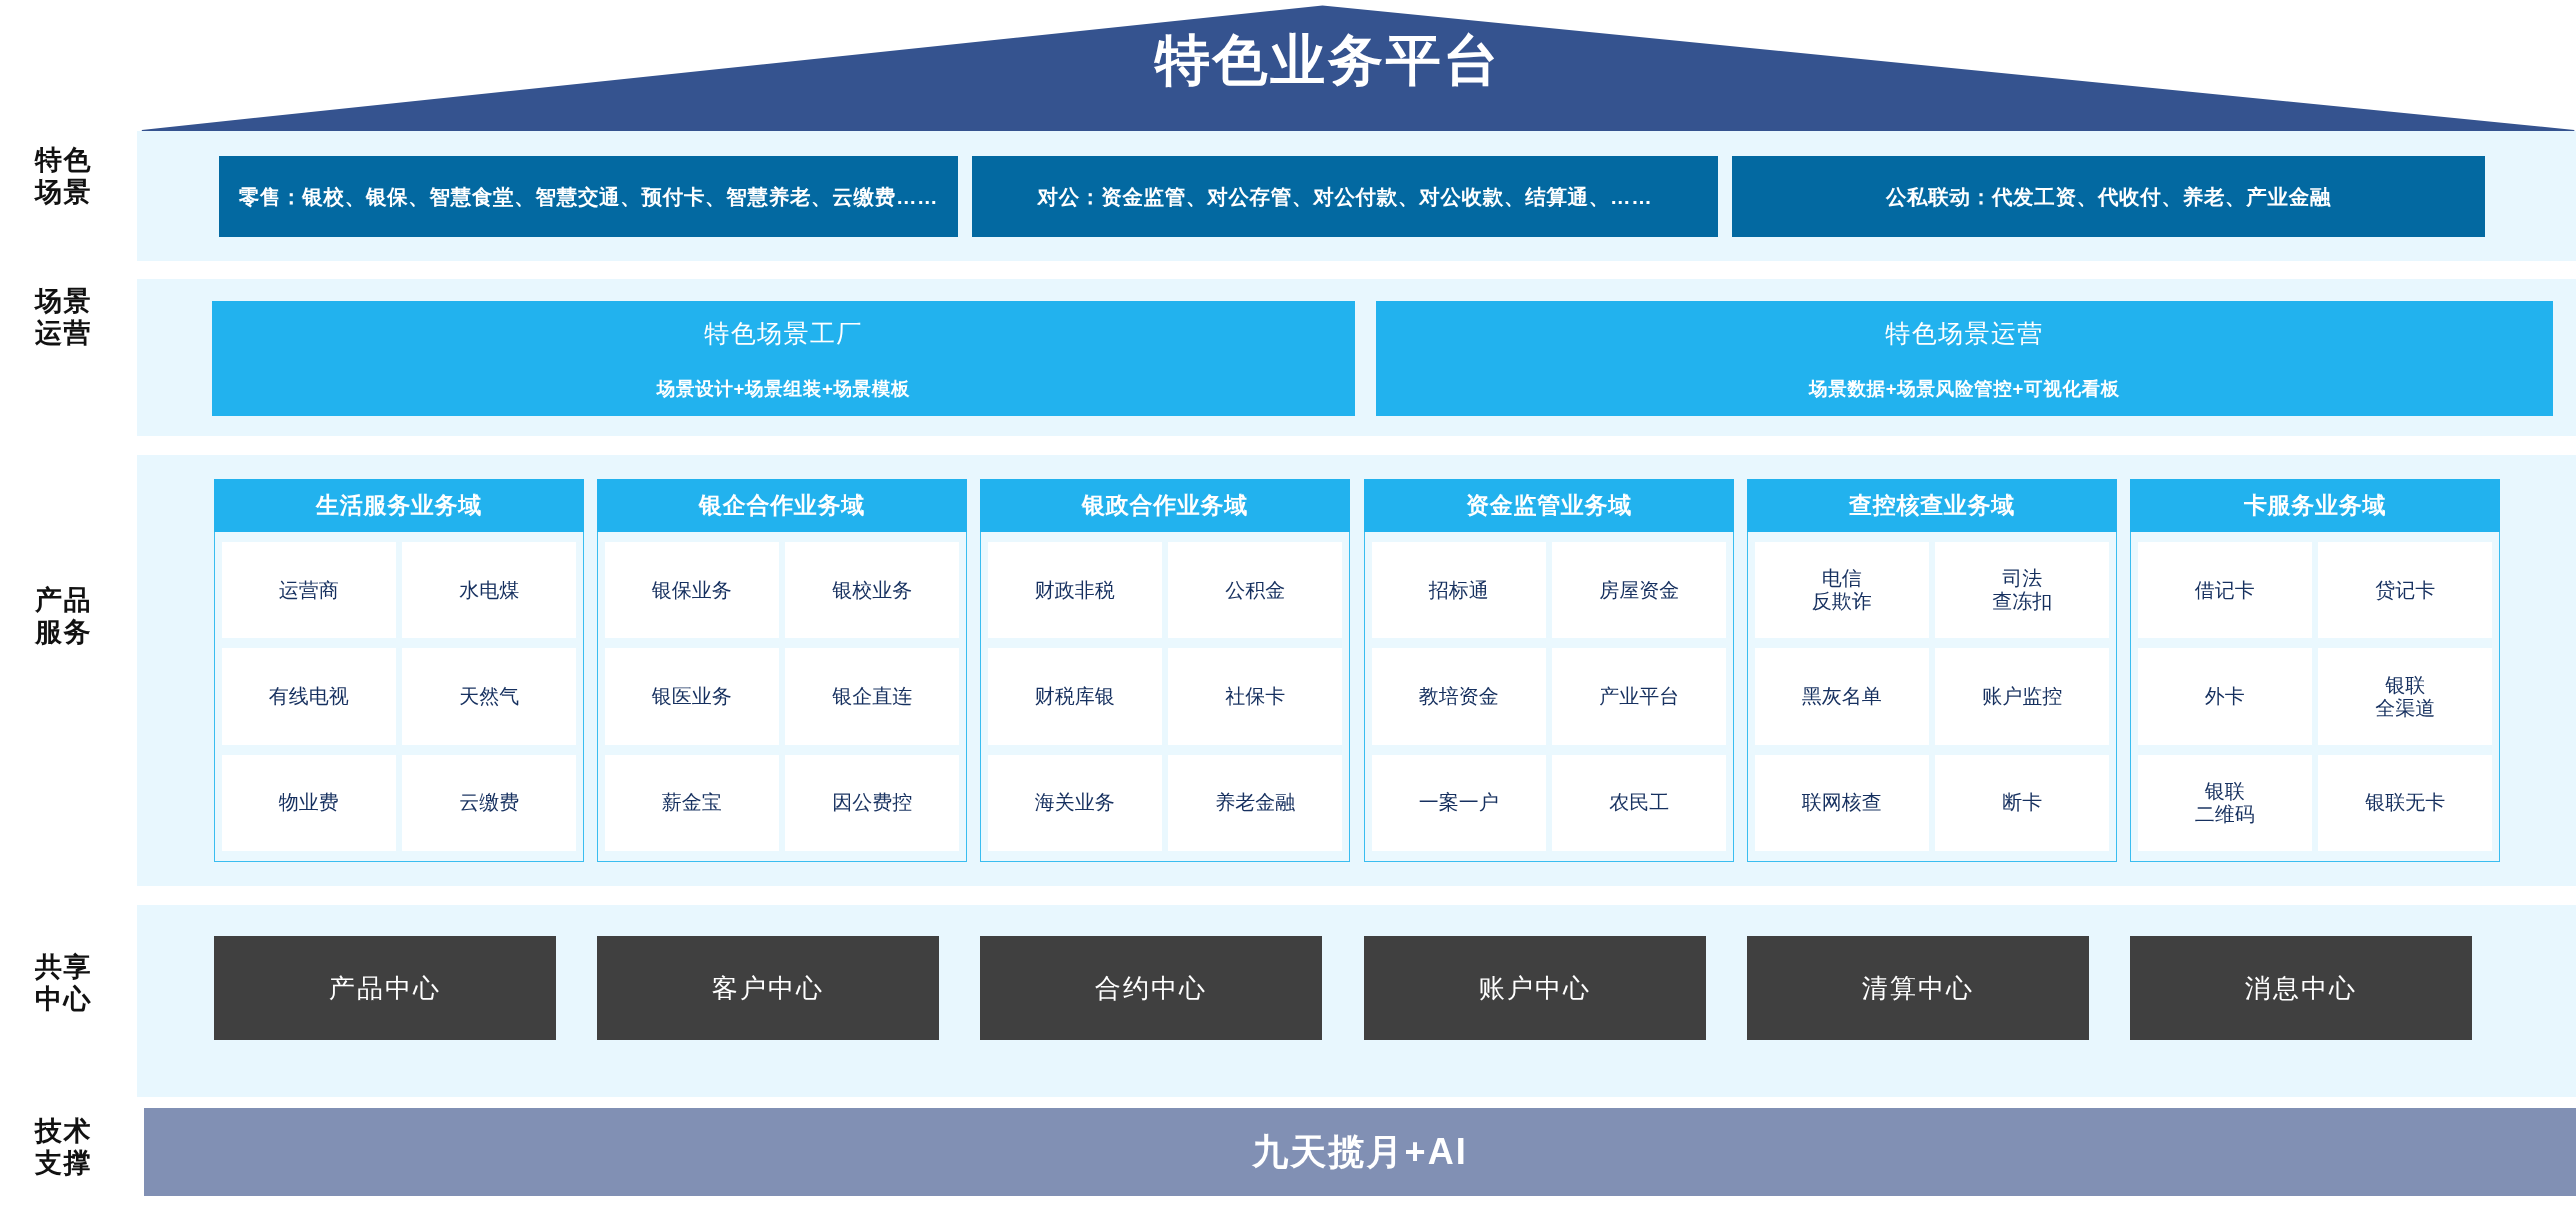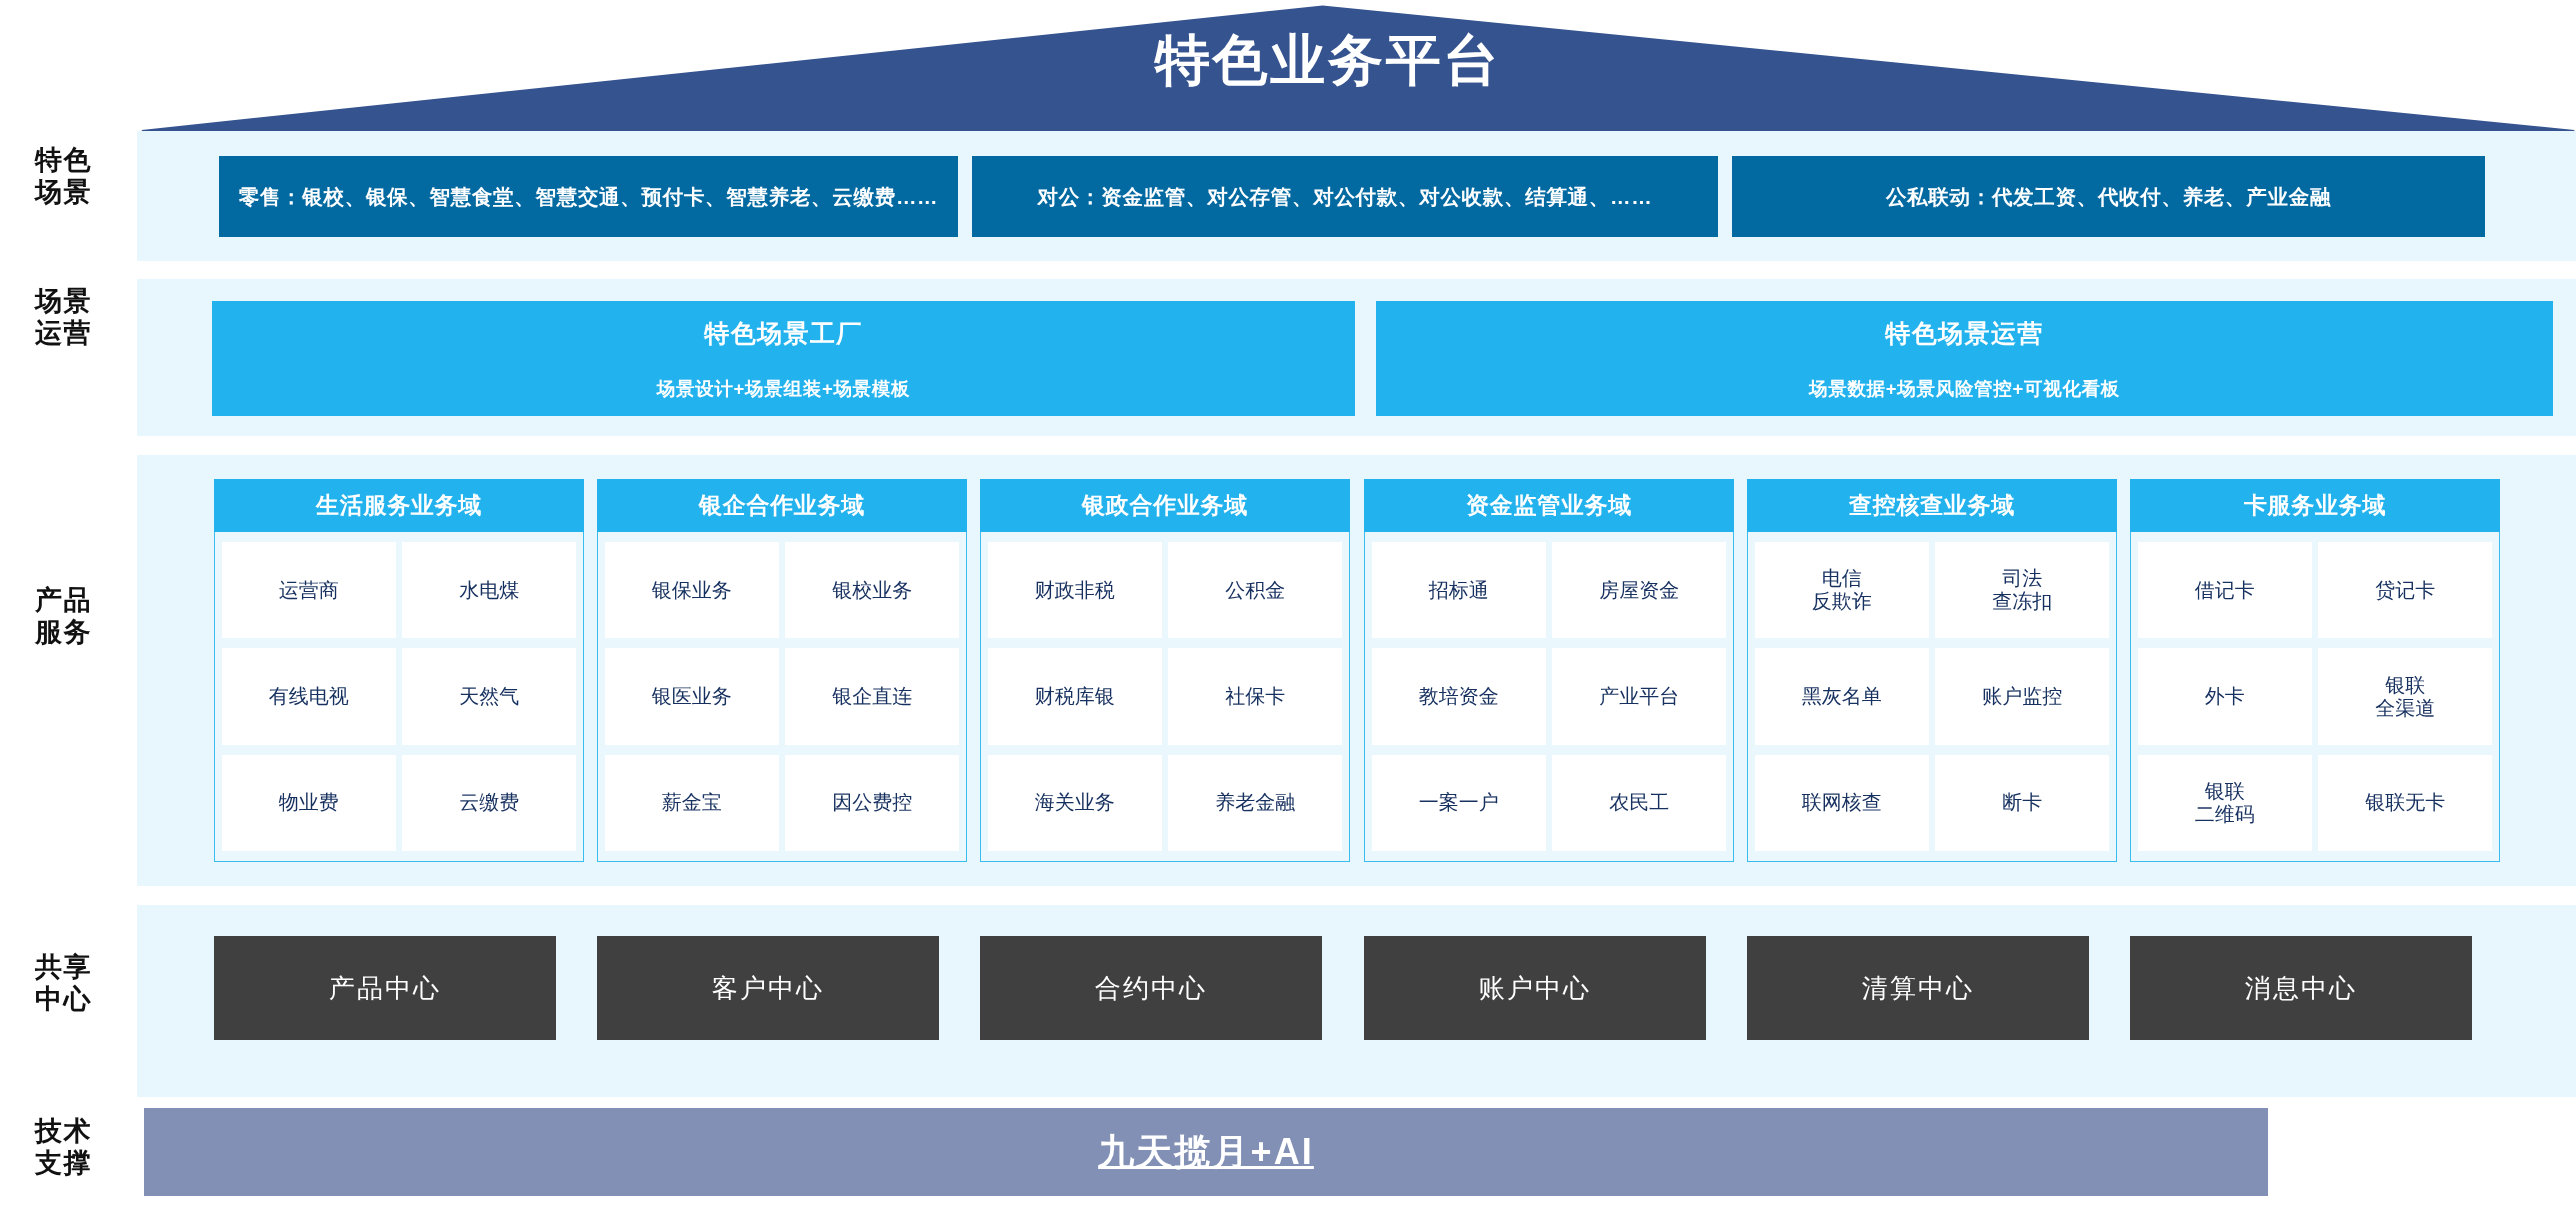--- a/index.html
+++ b/index.html
@@ -38,21 +38,21 @@
     text-align:center;padding:5.5px 15px;box-sizing:border-box;
     letter-spacing:0.7px;
   }
 
   
   .op-box{
     position:absolute;background:#22b2ee;
     display:flex;flex-direction:column;align-items:center;justify-content:center;
     color:#ffffff;box-sizing:border-box;
   }
-  .op-title{font-size:25px;font-weight:bold;letter-spacing:1.4px;margin-bottom:26px;}
+  .op-title{font-size:25px;font-weight:normal;letter-spacing:1.4px;margin-bottom:26px;}
   .op-sub{font-size:18.5px;font-weight:bold;letter-spacing:0.7px;}
 
   
   .dom-card{position:absolute;box-sizing:border-box;}
   .dom-head{
     background:#22b2ee;color:#fff;font-size:23px;font-weight:bold;
     display:flex;align-items:center;justify-content:center;
     height:53px;letter-spacing:0.7px;
   }
   .dom-body{
@@ -236,16 +236,16 @@
   </div>
 
   <div class="panel" style="left:137px;top:905px;width:2439px;height:192px;"></div>
   <div class="center-box" style="left:214px;top:936px;width:342px;height:104px;">产品中心</div>
   <div class="center-box" style="left:597px;top:936px;width:342px;height:104px;">客户中心</div>
   <div class="center-box" style="left:980px;top:936px;width:342px;height:104px;">合约中心</div>
   <div class="center-box" style="left:1364px;top:936px;width:342px;height:104px;">账户中心</div>
   <div class="center-box" style="left:1747px;top:936px;width:342px;height:104px;">清算中心</div>
   <div class="center-box" style="left:2130px;top:936px;width:342px;height:104px;">消息中心</div>
 
-  <div class="tech-bar" style="left:144px;top:1108px;width:2124px;height:88px;text-decoration:underline;">九天揽月+AI</div>
+  <div class="tech-bar" style="left:144px;top:1108px;width:2432px;height:88px;">九天揽月+AI</div>
 
 </div>
 
 
 </body></html>

